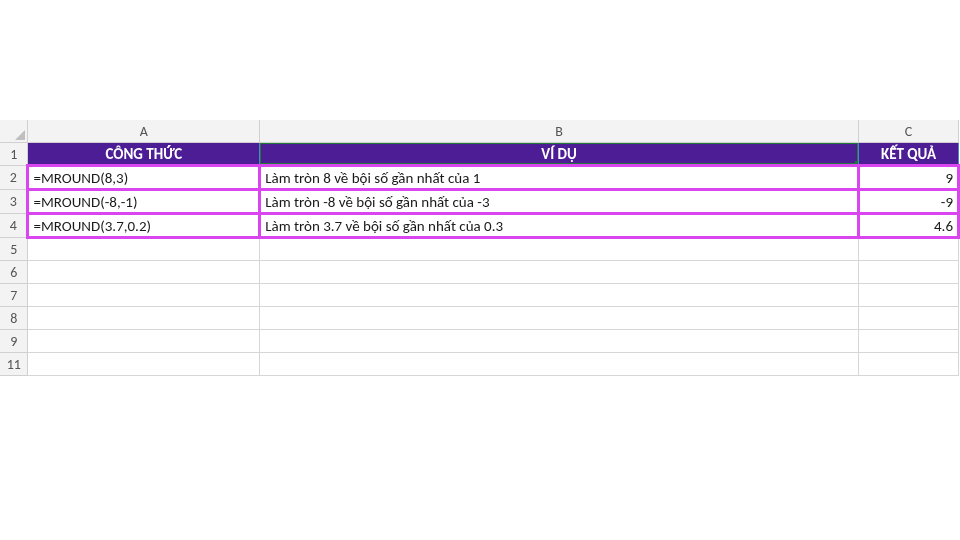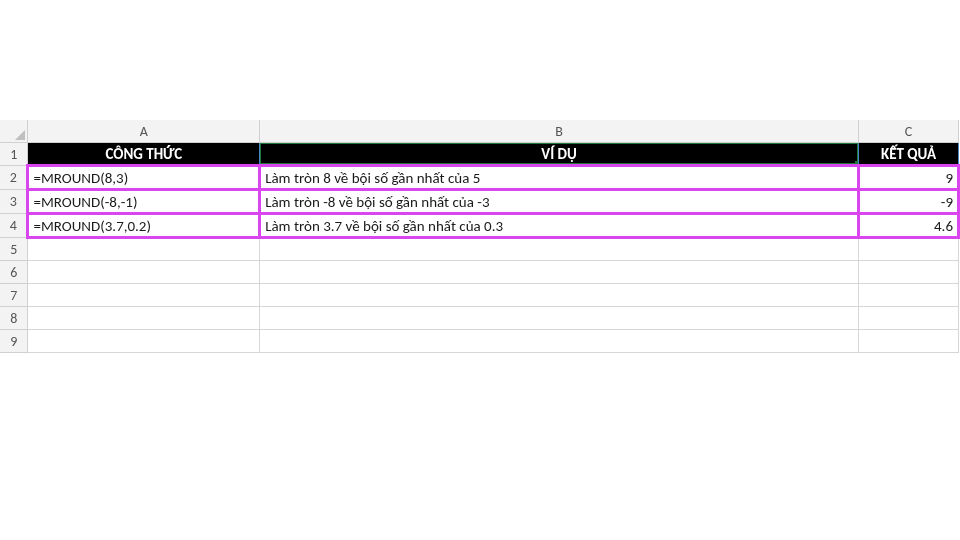--- a/index.html
+++ b/index.html
@@ -62,21 +62,21 @@
     height: 21px;
     padding: 0 4px;
     vertical-align: middle;
     white-space: nowrap;
     overflow: hidden;
   }
   td.cell.num { text-align: right; }
 
   
   td.hcell {
-    background: #000000;
+    background: #4c1d95;
     color: #ffffff;
     font-weight: 700;
     text-align: center;
     border: 1px solid #4a86c5;
   }
 
   
   td.bcell {
     border: 3px solid #d946ef;
   }
@@ -126,21 +126,21 @@
   <tr>
     <td class="rowhdr">1</td>
     <td class="cell hcell">CÔNG THỨC</td>
     <td class="cell hcell sel">VÍ DỤ</td>
     <td class="cell hcell">KẾT QUẢ</td>
   </tr>
 
   <tr>
     <td class="rowhdr">2</td>
     <td class="cell bcell">=MROUND(8,3)</td>
-    <td class="cell bcell">Làm tròn 8 về bội số gần nhất của 5</td>
+    <td class="cell bcell">Làm tròn 8 về bội số gần nhất của 1</td>
     <td class="cell bcell num">9</td>
   </tr>
 
   <tr>
     <td class="rowhdr">3</td>
     <td class="cell bcell">=MROUND(-8,-1)</td>
     <td class="cell bcell">Làm tròn -8 về bội số gần nhất của -3</td>
     <td class="cell bcell num">-9</td>
   </tr>
 
@@ -174,16 +174,22 @@
     <td class="cell"></td>
     <td class="cell"></td>
     <td class="cell"></td>
   </tr>
   <tr>
     <td class="rowhdr">9</td>
     <td class="cell"></td>
     <td class="cell"></td>
     <td class="cell"></td>
   </tr>
+  <tr>
+    <td class="rowhdr">11</td>
+    <td class="cell"></td>
+    <td class="cell"></td>
+    <td class="cell"></td>
+  </tr>
 
 </tbody>
     </table>
 </div>
 
 </body></html>

